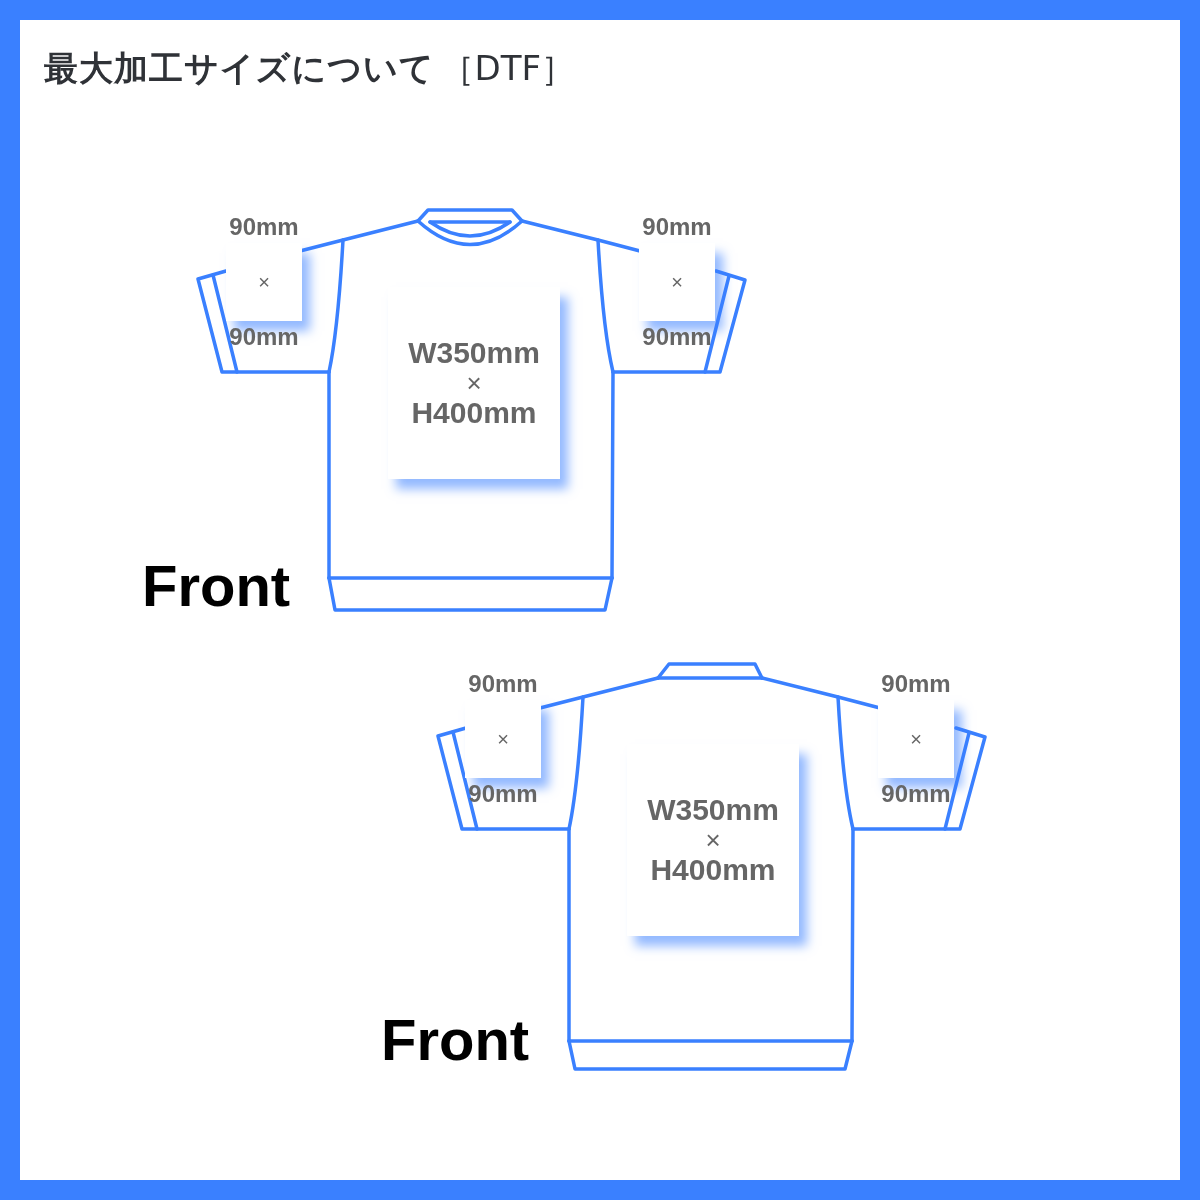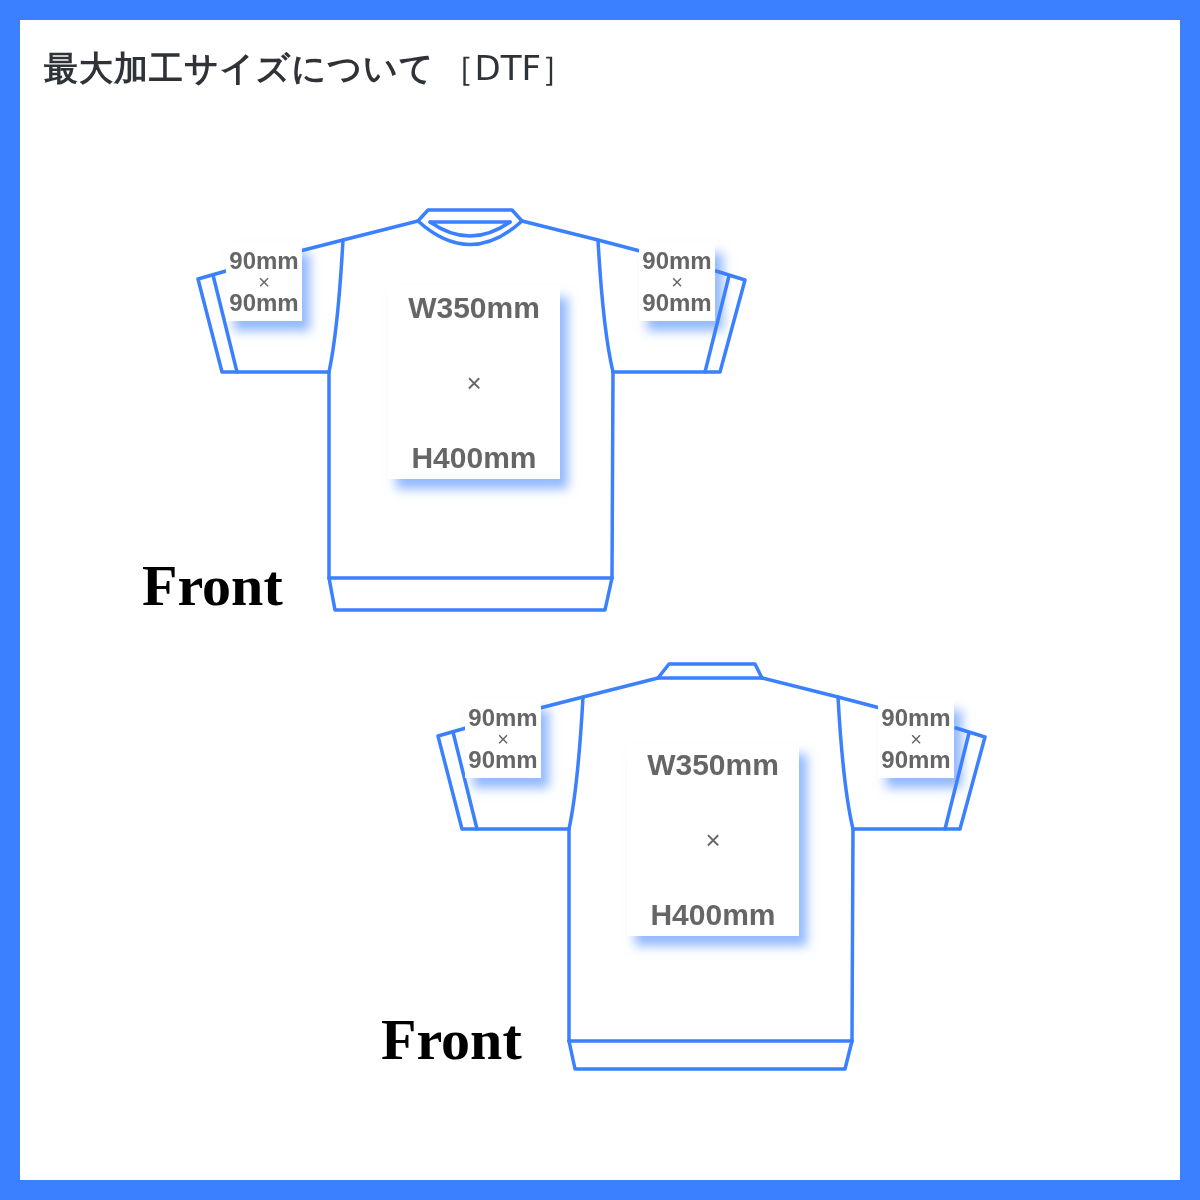--- a/index.html
+++ b/index.html
@@ -1,24 +1,24 @@
 <!DOCTYPE html>
 <html><head>
 <meta charset="utf-8">
 <style>
   html, body { margin: 0; padding: 0; }
   body { width: 1200px; height: 1200px; position: relative; background: #ffffff; overflow: hidden; }
   .frame { position: absolute; left: 0; top: 0; width: 1200px; height: 1200px; box-sizing: border-box; border: 20px solid #3a80ff; background: #ffffff; }
   .title { position: absolute; left: 44px; top: 44px; font-family: "DejaVu Sans", sans-serif; font-size: 34px; font-weight: bold; color: #2f3237; letter-spacing: 1px; line-height: 48px; white-space: nowrap; }
   .title .tag { font-weight: normal; margin-left: 6px; letter-spacing: 0; }
   .shirt-svg { position: absolute; left: 0; top: 0; width: 1200px; height: 1200px; }
-  .view-label { position: absolute; font-family: Liberation Serif, serif; font-weight: bold; font-size: 58px; color: #000000; line-height: 60px; }
+  .view-label { position: absolute; font-family: Liberation Sans, sans-serif; font-weight: bold; font-size: 58px; color: #000000; line-height: 60px; }
   .print-box { position: absolute; background: #ffffff; box-shadow: 8px 10px 10px rgba(58,128,255,0.55); display: flex; flex-direction: column; align-items: center; justify-content: center; color: #666666; font-family: "Liberation Sans", sans-serif; text-align: center; }
-  .print-box.large { width: 172px; height: 192px; font-size: 30px; line-height: 30px; gap: 45px; }
-  .print-box.small { width: 76px; height: 78px; font-size: 24px; line-height: 22px; padding-top: 0; }
+  .print-box.large { width: 172px; height: 192px; font-size: 30px; line-height: 30px; }
+  .print-box.small { width: 76px; height: 78px; font-size: 24px; line-height: 22px; padding-top: 0; gap: 34px; }
   .print-box .x { font-weight: normal; }
   .print-box .dim { font-weight: bold; }
   .print-box.large .x { font-size: 26px; line-height: 30px; }
   .print-box.small .x { font-size: 20px; line-height: 20px; }
 </style>
 </head>
 <body>
 
 <div class="frame"></div>
 

